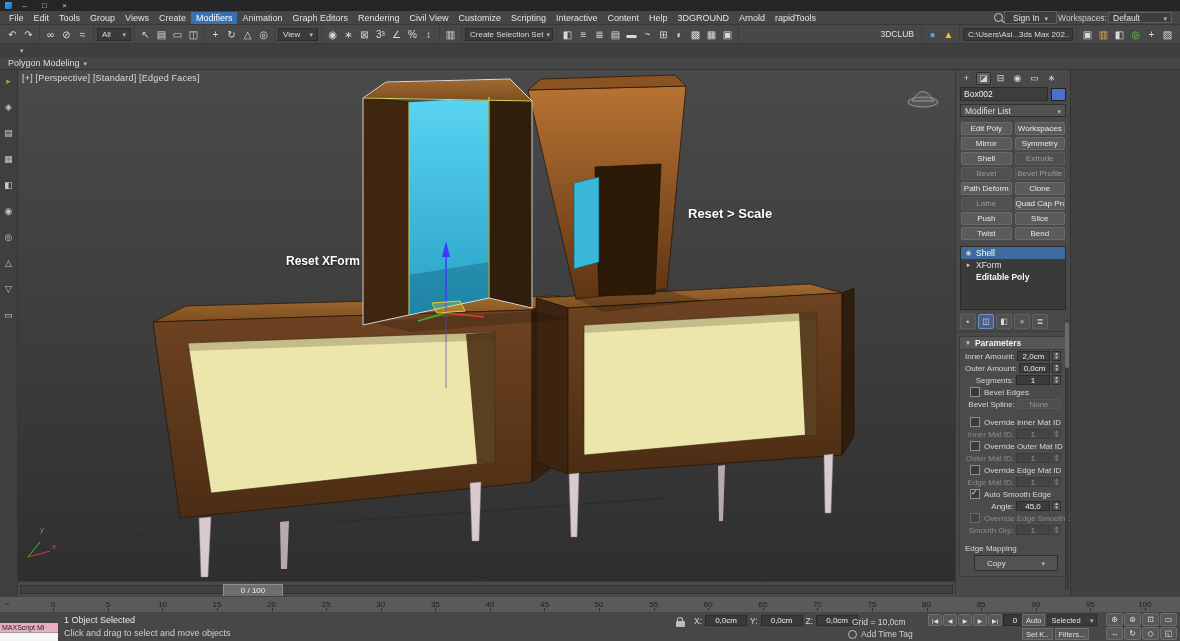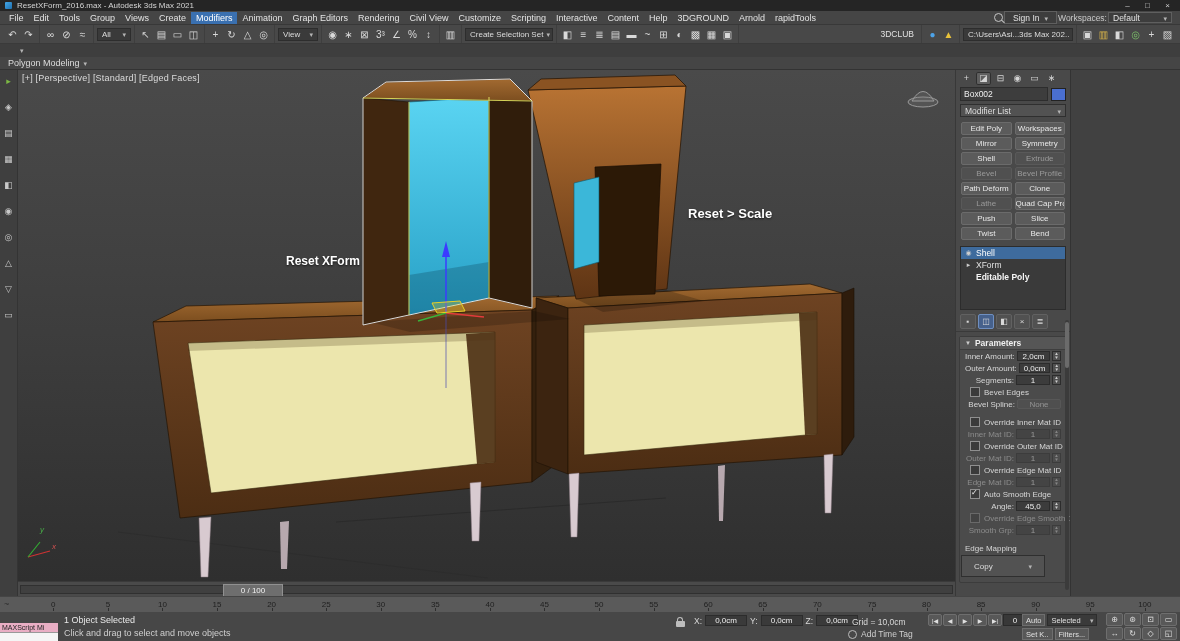--- a/index.html
+++ b/index.html
@@ -101,21 +101,21 @@
   .pspin{width:9px;height:10px;display:flex;flex-direction:column;align-items:center;justify-content:center;font-size:4.5px;
     color:#cfcfcf;line-height:4px;background:#515151;border:1px solid #2c2c2c;box-sizing:border-box}
   .pspin::before{content:"▲"} .pspin::after{content:"▼"}
   .chk-row{justify-content:flex-start;padding-left:10px;gap:4px}
   .chk{width:8px;height:8px;background:#3a3a3a;border:1px solid #8f8f8f;position:relative;flex:none}
   .chk.on::after{content:"✓";position:absolute;left:0;top:-2px;font-size:8px;color:#f2f2f2}
   .dim{opacity:.45}
   .gap6{height:6px}
   .pbtn{width:44px;height:10px;background:#565656;border:1px solid #666;border-radius:2px;font-size:8px;color:#e4e4e4;
     display:flex;align-items:center;justify-content:center;box-sizing:border-box}
-  .psel{margin:1px 1px;height:22px;width:84px;background:#525252;border:1px solid #2f2f2f;display:flex;align-items:center;
+  .psel{margin:1px 14px;height:16px;width:84px;background:#525252;border:1px solid #2f2f2f;display:flex;align-items:center;
     justify-content:space-between;padding:0 12px;font-size:8px;box-sizing:border-box}
   .cp-scroll{position:absolute;right:1px;top:250px;bottom:6px;width:4px;background:#3b3b3b;border-radius:2px}
   .cp-scroll::before{content:"";position:absolute;left:0;top:2px;width:4px;height:46px;background:#6b6b6b;border-radius:2px}
 
   
   .timeslider{position:absolute;left:18px;top:581px;width:937px;height:15px;background:#4a4a4a;border-top:1px solid #3a3a3a;box-sizing:border-box}
   .ts-track{position:absolute;left:2px;right:2px;top:3px;bottom:2px;background:#404040;border:1px solid #303030}
   .ts-handle{position:absolute;left:205px;top:2px;width:58px;height:11px;background:#6e6e6e;border:1px solid #909090;color:#f2f2f2;
     font-size:8px;display:flex;align-items:center;justify-content:center}
   .ruler{position:absolute;left:0;top:596px;width:1180px;height:16px;background:#5a5a5a;border-top:1px solid #454545;box-sizing:border-box}
@@ -152,21 +152,20 @@
   .kdrop{width:50px;justify-content:space-between;background:#3a3a3a;border-color:#2d2d2d}
   .navgrid{position:absolute;left:1106px;top:1px;display:grid;grid-template-columns:repeat(4,17px);grid-auto-rows:13px;gap:1px}
   .nbtn{background:#585858;border:1px solid #6e6e6e;border-radius:2px;color:#e0e0e0;font-size:8px;display:flex;align-items:center;
     justify-content:center}
 </style>
 </head>
 <body>
 
 <div class="titlebar">
   <span class="app-icon"></span>
-  <span class="title">ResetXForm_2016.max - Autodesk 3ds Max 2021</span>
   <span class="winbtn">–</span>
   <span class="winbtn">□</span>
   <span class="winbtn">×</span>
 </div>
 
 <div class="menubar">
   <div class="menus">
       <span class="menu-item">File</span>
       <span class="menu-item">Edit</span>
       <span class="menu-item">Tools</span>

